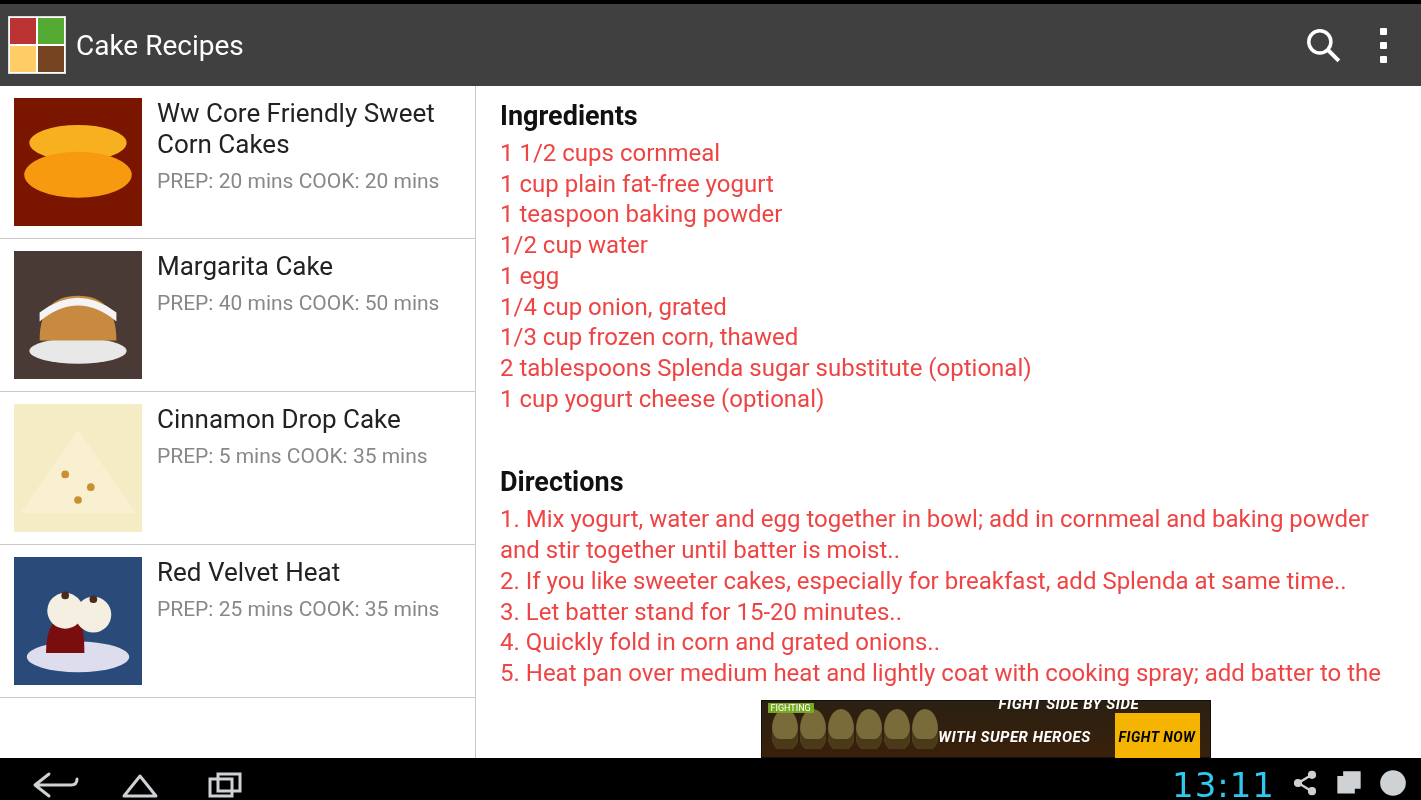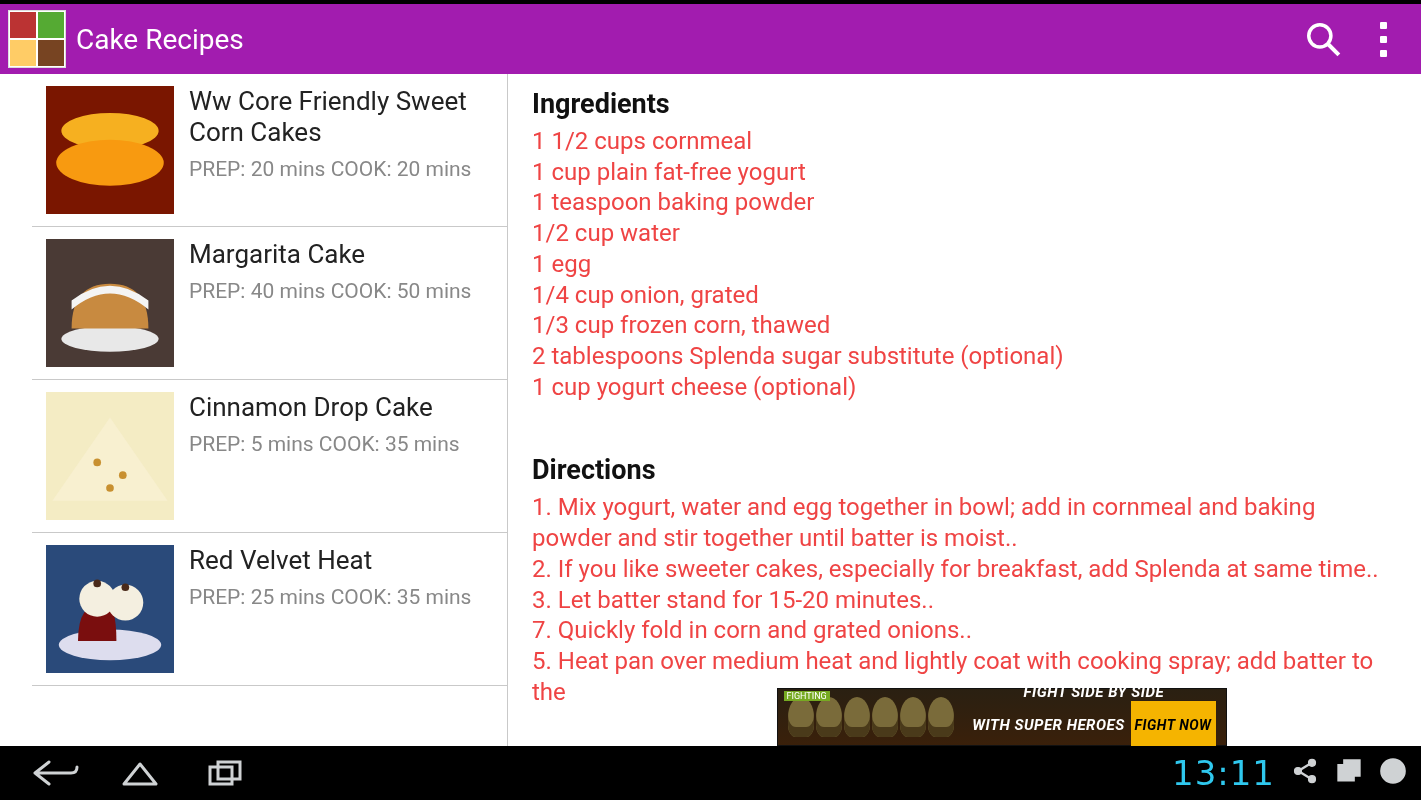--- a/index.html
+++ b/index.html
@@ -1,28 +1,28 @@
 <!DOCTYPE html>
 <html><head>
 <meta charset="utf-8">
 <style>
   * { margin: 0; padding: 0; box-sizing: border-box; }
   html, body { width: 1421px; height: 800px; font-family: Roboto, Arial, sans-serif; overflow: hidden; background: #fff; }
   .status-top { height: 4px; background: #000; }
-  .action-bar { height: 70px; background: #a21caf; display: flex; align-items: center; padding: 12px 8px; }
+  .action-bar { height: 82px; background: #404040; display: flex; align-items: center; padding: 12px 8px; }
   .action-bar .app-icon { width: 58px; height: 58px; margin-right: 10px; display: grid; grid-template-columns: 1fr 1fr; grid-template-rows: 1fr 1fr; background:#fff; border:1px solid #ddd; }
   .action-bar .app-icon div { border:1px solid #fff; }
   .action-bar .title { color: #fff; font-size: 28px; font-weight: 400; flex: 1; }
   .action-bar .act-btn { width: 60px; height: 60px; display: flex; align-items: center; justify-content: center; color: #fff; }
   .action-bar svg { stroke: #fff; fill: #fff; }
   .overflow-dots { display: flex; flex-direction: column; gap: 7px; align-items:center; }
   .overflow-dots span { width: 7px; height: 7px; background: #fff; border-radius: 1px; }
 
   .content { display: flex; height: calc(800px - 4px - 70px - 54px); }
-  .sidebar { width: 476px; border-right: 1px solid #c9c9c9; overflow-y: hidden; background:#fff;margin-left:32px; }
+  .sidebar { width: 476px; border-right: 1px solid #c9c9c9; overflow-y: hidden; background:#fff; }
   .list-item { border-bottom: 1px solid #c9c9c9; padding: 12px 14px; display: flex; gap: 15px; }
   .thumb { width: 128px; height: 128px; flex-shrink: 0; display:flex; align-items:center; justify-content:center; }
   .list-item .info { flex: 1; }
   .list-item .name { color: #222; font-size: 26px; line-height: 1.2; margin-bottom: 8px; }
   .list-item .meta { color: #888; font-size: 21px; line-height: 1.25; }
 
   .detail { flex: 1; padding: 14px 24px 0 24px; overflow: hidden; position: relative; }
   .detail h2 { font-size: 27px; font-weight: 700; color: #111; margin-bottom: 6px; }
   .detail .ing-line, .detail .dir-line { font-size: 24px; color: #ef4444; line-height: 1.28; }
   .detail .gap { height: 52px; }
@@ -149,36 +149,36 @@
     <div class="ing-line">1/3 cup frozen corn, thawed</div>
     <div class="ing-line">2 tablespoons Splenda sugar substitute (optional)</div>
     <div class="ing-line">1 cup yogurt cheese (optional)</div>
 
     <div class="gap"></div>
 
     <h2>Directions</h2>
     <div class="dir-line">1. Mix yogurt, water and egg together in bowl; add in cornmeal and baking powder and stir together until batter is moist..</div>
     <div class="dir-line">2. If you like sweeter cakes, especially for breakfast, add Splenda at same time..</div>
     <div class="dir-line">3. Let batter stand for 15-20 minutes..</div>
-    <div class="dir-line">7. Quickly fold in corn and grated onions..</div>
+    <div class="dir-line">4. Quickly fold in corn and grated onions..</div>
     <div class="dir-line">5. Heat pan over medium heat and lightly coat with cooking spray; add batter to the</div>
 
     <div class="ad">
       <div class="tag">FIGHTING</div>
       <div class="heroes">
           <span></span>
           <span></span>
           <span></span>
           <span></span>
           <span></span>
           <span></span>
         </div>
       <div class="ad-text">
         <div>FIGHT SIDE BY SIDE</div>
-        <div style="display:flex;align-items:center;gap:6px;justify-content:center">
+        <div style="display:flex;align-items:center;gap:24px;justify-content:center">
           <span>WITH SUPER HEROES</span>
           <span class="ad-cta">FIGHT NOW</span>
         </div>
       </div>
     </div>
   </div>
 </div>
 
 <div class="nav-bar">
   <div class="nav-left">

